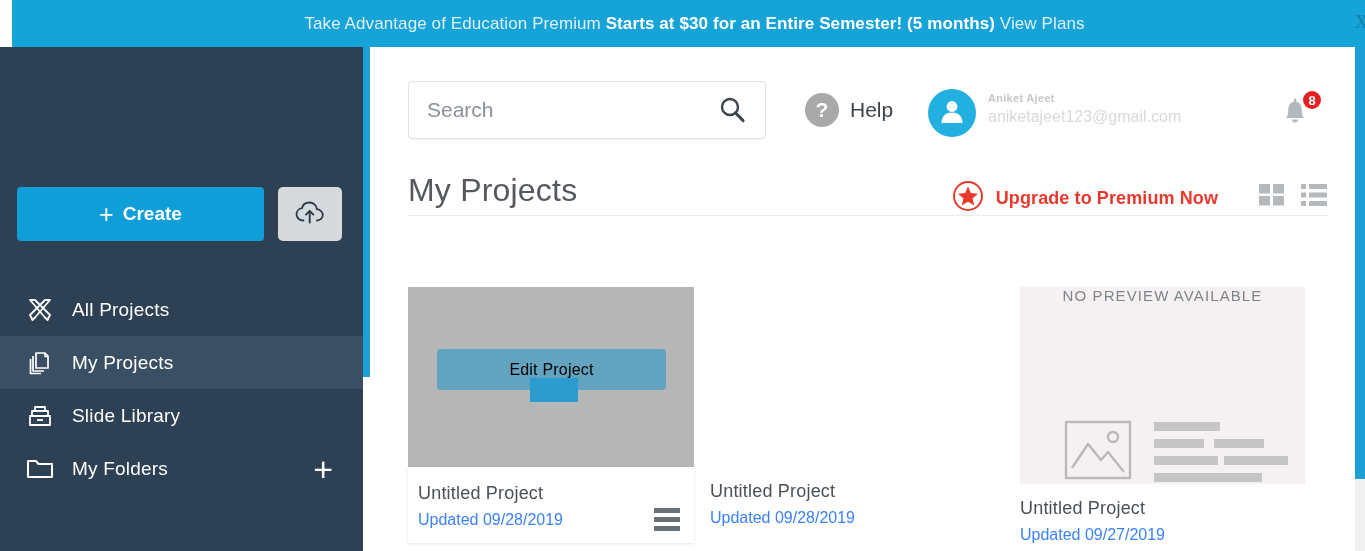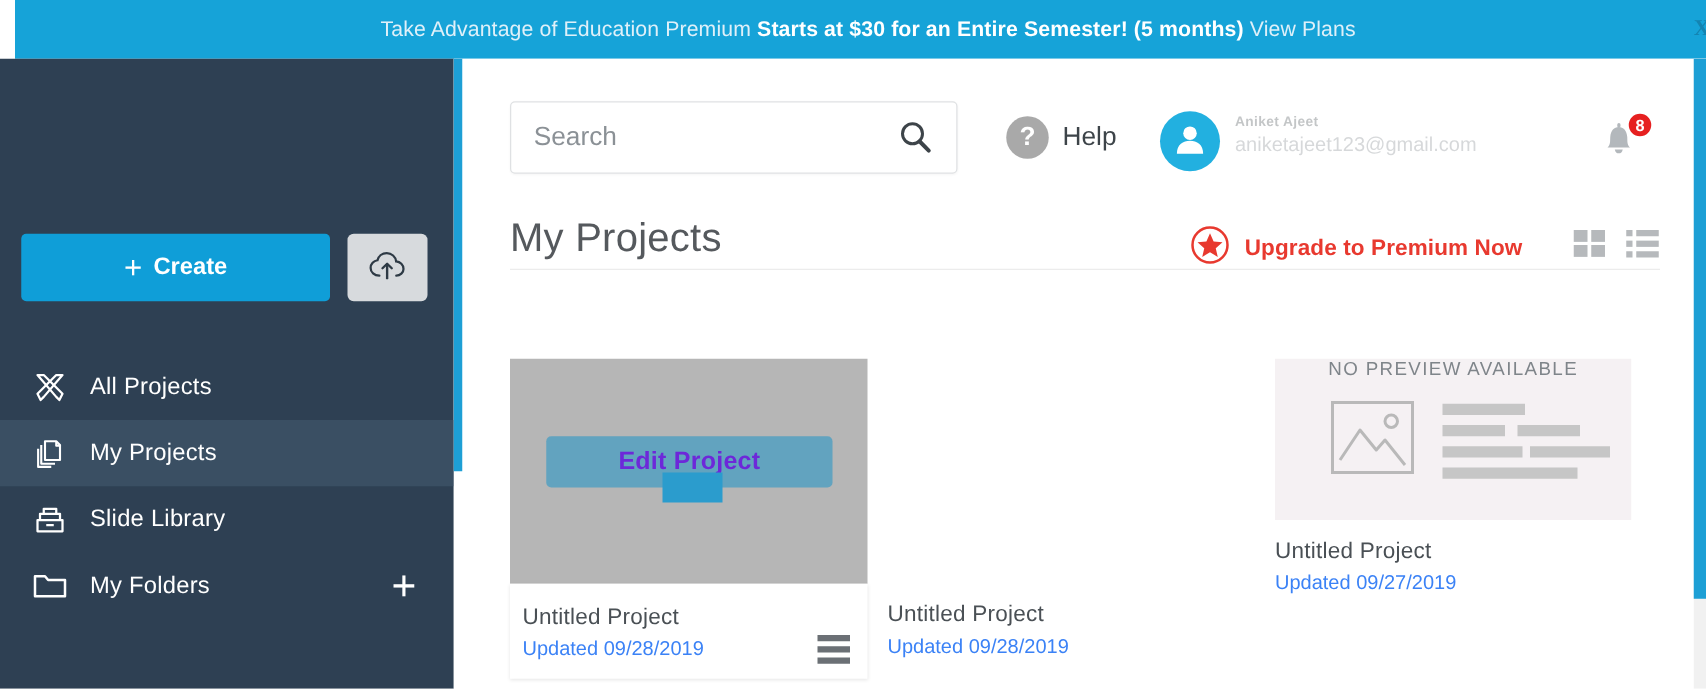--- a/index.html
+++ b/index.html
@@ -206,40 +206,40 @@
   .card-1 { left: 0; width: 286px; }
   .card-2 { left: 302px; width: 286px; }
   .card-3 { left: 612px; width: 286px; }
 
   .thumb {
     width: 286px; height: 180px; position: relative; overflow: hidden;
   }
   .thumb-gray { background: #b6b6b6; }
   .thumb-white { background: #ffffff; }
   .thumb-nopreview {
-    background: #f5f1f3; width: 285px; height: 129px;
+    background: #f5f1f3; width: 285px; height: 197px;
     display: flex; flex-direction: column; align-items: center;
-    justify-content: flex-start; gap: 16px;
+    justify-content: space-between; gap: 16px;
   }
   .nopreview-label {
     font-size: 15px; color: #7f858a; letter-spacing: 1.1px;
   }
   .nopreview-body { display: flex; align-items: center; gap: 22px; }
   .nopreview-lines { display: flex; flex-direction: column; gap: 8px; }
   .npl { height: 9px; background: #c6c6c6; }
 
   .edit-overlay {
     position: absolute; left: 29px; top: 62px;
     width: 229px; height: 41px;
     background: rgba(46,152,197,.62); border-radius: 4px;
     display: flex; align-items: center; justify-content: center;
     cursor: pointer;
   }
   .edit-overlay-label {
-    color: #6d28d9; font-size: 20px; font-weight: bold; letter-spacing: .2px;
+    color: #000000; font-size: 16px; font-weight: normal; letter-spacing: .2px;
   }
   .edit-ghost {
     position: absolute; left: 122px; top: 91px;
     width: 48px; height: 24px; background: #2b9ccd;
   }
 
   .card-meta { position: relative; padding-top: 14px; }
   .card-meta-white {
     background: #ffffff; padding: 16px 0 14px 10px;
     width: 286px; box-shadow: 0 1px 3px rgba(0,0,0,.10);

